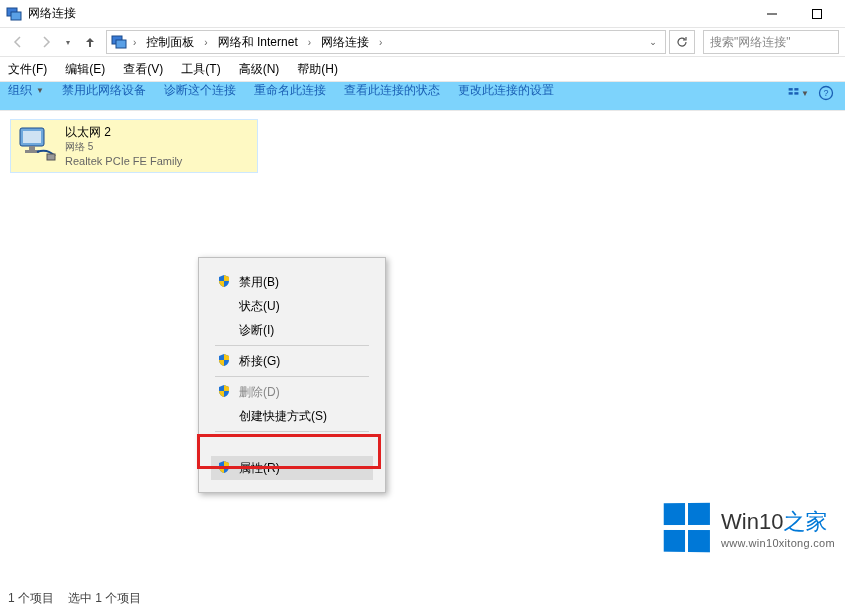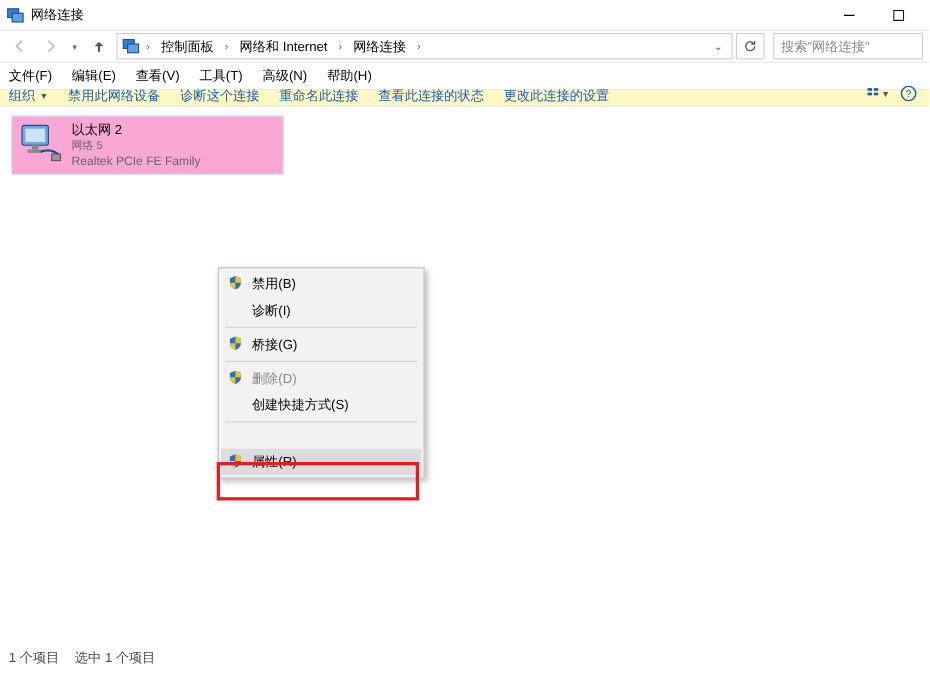--- a/index.html
+++ b/index.html
@@ -26,38 +26,38 @@
   .addr-spacer { flex: 1; }
   .addr-drop { width: 16px; text-align: center; color: #555; font-size: 9px; }
   .refresh-btn { width: 26px; height: 24px; border: 1px solid #ccc; display: flex; align-items: center; justify-content: center; margin-left: -1px; }
   .searchbox { flex: 1; height: 24px; border: 1px solid #ccc; margin-left: 4px; display: flex; align-items: center; padding: 0 6px; color: #888; background: #fff; }
 
   
   .menubar { height: 24px; display: flex; align-items: center; padding: 0 0; gap: 2px; }
   .menu-item { padding: 2px 8px; }
 
   
-  .cmdbar { height: 16px; display: flex; align-items: flex-end; padding: 0 8px; gap: 18px; border-top: 1px solid #e8e8e8; border-bottom: 1px solid #e8e8e8; background: #fef9c3; }
+  .cmdbar { height: 30px; display: flex; align-items: flex-start; padding: 0 8px; gap: 18px; border-top: 1px solid #e8e8e8; border-bottom: 1px solid #e8e8e8; background: #7dd3fc; }
   .cmd-item { color: #1a5fb4; cursor: default; display: flex; align-items: center; gap: 3px; }
   .cmd-spacer { flex: 1; }
   .cmd-icons { display: flex; align-items: center; gap: 6px; }
   .cmd-icon-btn { width: 22px; height: 22px; display: flex; align-items: center; justify-content: center; color: #1a5fb4; }
   .tiny-drop { font-size: 8px; color: #555; margin-left: 1px; }
 
   
   .content { position: relative; height: 460px; padding: 8px; }
-  .adapter { position: absolute; left: 10px; top: 8px; width: 248px; height: 54px; display: flex; align-items: flex-start; padding: 4px 6px; gap: 8px; background: #f9a8d4; border: 1px solid #cde8ff; }
+  .adapter { position: absolute; left: 10px; top: 8px; width: 248px; height: 54px; display: flex; align-items: flex-start; padding: 4px 6px; gap: 8px; background: #fef9c3; border: 1px solid #cde8ff; }
   .adapter-icon { width: 40px; height: 40px; flex-shrink: 0; }
   .adapter-text { display: flex; flex-direction: column; line-height: 1.35; }
   .adapter-name { color: #000; }
   .adapter-sub { color: #666; font-size: 10px; }
   .adapter-sub2 { color: #666; font-size: 11px; }
 
   
-  .ctxmenu { position: absolute; left: 198px; top: 146px; width: 188px; background: #f2f2f2; border: 1px solid #bfbfbf; box-shadow: 2px 2px 6px rgba(0,0,0,0.3); padding: 2px; }
+  .ctxmenu { position: absolute; left: 198px; top: 146px; width: 188px; background: #f2f2f2; border: 1px solid #bfbfbf; box-shadow: 2px 2px 6px rgba(0,0,0,0.3); padding: 12px; }
   .ctx-item { height: 24px; display: flex; align-items: center; padding: 0 8px 0 28px; position: relative; font-size: 12px; color: #000; }
   .ctx-item.disabled { color: #888; }
   .ctx-sep { height: 1px; background: #d0d0d0; margin: 3px 4px; }
   .ctx-shield { position: absolute; left: 6px; top: 4px; width: 14px; height: 14px; }
   .ctx-highlighted { position: relative; margin-top: 24px; }
   .ctx-highlighted .ctx-item { background: #dcdcdc; }
   .ctx-red-box { position: absolute; left: 197px; top: 323px; width: 184px; height: 35px; border: 3px solid #e02020; pointer-events: none; }
 
   
   .statusbar { position: absolute; left: 0; bottom: 0; height: 22px; display: flex; align-items: flex-start; padding: 0 8px; gap: 14px; color: #444; font-size: 12px; background: #fff; }
@@ -206,20 +206,25 @@
           <span class="ctx-shield"><svg viewBox="0 0 14 14">
               <path d="M7 1 L12 3 V7 C12 10 9.5 12.5 7 13 C4.5 12.5 2 10 2 7 V3 Z" fill="#1e73d6"></path>
               <path d="M7 1 L12 3 V7 H7 Z" fill="#f5c518"></path>
               <path d="M7 7 V13 C4.5 12.5 2 10 2 7 H7 Z" fill="#f5c518"></path>
             </svg></span>
           <span>禁用(B)</span>
         </div>
       </div>
       <div>
         <div class="ctx-item">
+          <span>状态(U)</span>
+        </div>
+      </div>
+      <div>
+        <div class="ctx-item">
           <span>诊断(I)</span>
         </div>
       </div>
       <div class="ctx-sep"></div>
       <div>
         <div class="ctx-item">
           <span class="ctx-shield"><svg viewBox="0 0 14 14">
               <path d="M7 1 L12 3 V7 C12 10 9.5 12.5 7 13 C4.5 12.5 2 10 2 7 V3 Z" fill="#1e73d6"></path>
               <path d="M7 1 L12 3 V7 H7 Z" fill="#f5c518"></path>
               <path d="M7 7 V13 C4.5 12.5 2 10 2 7 H7 Z" fill="#f5c518"></path>
@@ -250,18 +255,30 @@
               <path d="M7 1 L12 3 V7 C12 10 9.5 12.5 7 13 C4.5 12.5 2 10 2 7 V3 Z" fill="#1e73d6"></path>
               <path d="M7 1 L12 3 V7 H7 Z" fill="#f5c518"></path>
               <path d="M7 7 V13 C4.5 12.5 2 10 2 7 H7 Z" fill="#f5c518"></path>
             </svg></span>
           <span>属性(R)</span>
         </div>
       </div>
     </div>
   <div class="ctx-red-box"></div>
 
+  <div class="watermark">
+    <div class="win10-logo">
+      <div class="tl"></div>
+        <div class="tr"></div>
+        <div class="bl"></div>
+        <div class="br"></div>
+    </div>
+    <div class="wm-text">
+      <div class="wm-main"><span>Win10</span><span class="zhi">之家</span></div>
+      <div class="wm-url">www.win10xitong.com</div>
+    </div>
+  </div>
 </div>
 
 <div class="statusbar">
   <span>1 个项目</span>
   <span>选中 1 个项目</span>
 </div>
 
 </body></html>

